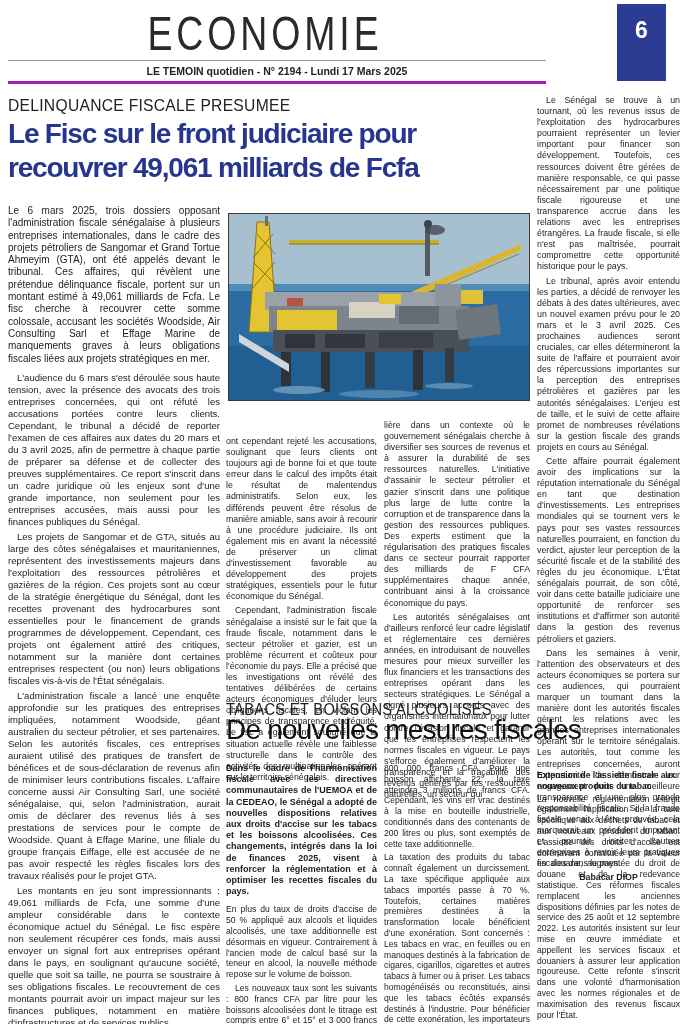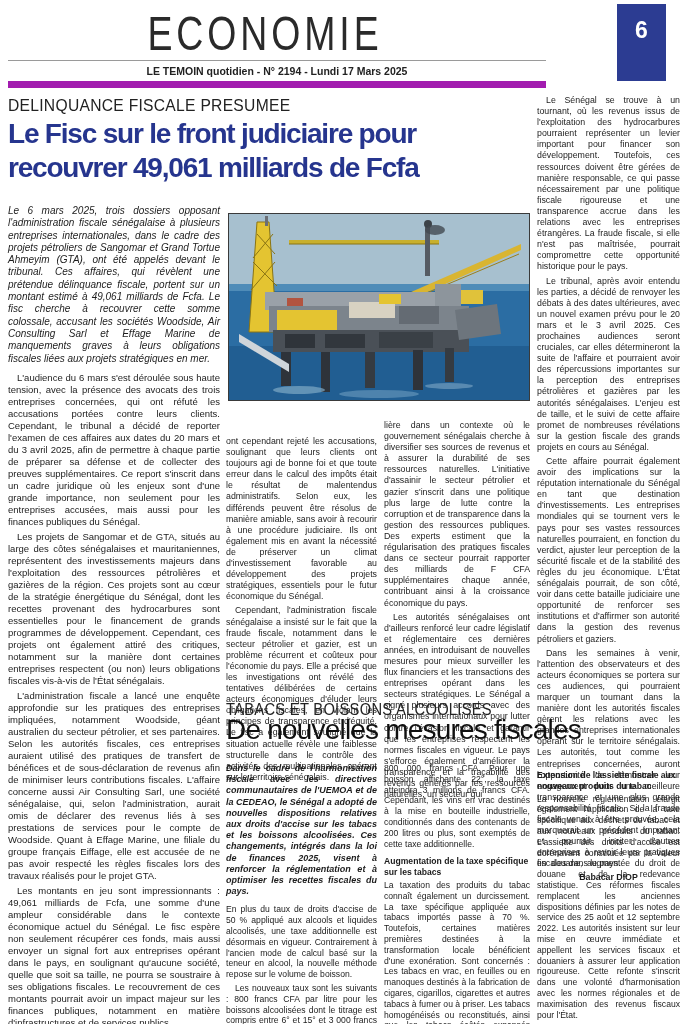--- a/index.html
+++ b/index.html
@@ -9,42 +9,42 @@
   }
   
   .masthead{
     position:absolute;left:0;top:6px;width:530px;text-align:center;
     font-size:48px;font-weight:300;letter-spacing:5px;color:#2a2a2a;
     transform:scaleX(0.78);transform-origin:center top;
   }
   .dateline{
     position:absolute;left:8px;top:60px;width:538px;text-align:center;
     font-size:10.5px;font-weight:700;color:#222;
-    border-top:1px solid #9a9a9a;border-bottom:7px solid #a21caf;
+    border-top:1px solid #9a9a9a;border-bottom:3px solid #a21caf;
     padding:4px 0 4px 0;box-sizing:border-box;
   }
   .pagebox{
     position:absolute;left:617px;top:4px;width:49px;height:77px;
     background:#2c3c92;color:#ffffff;font-size:23px;font-weight:700;
     text-align:center;padding-top:13px;box-sizing:border-box;
   }
   
   .kicker1{
     position:absolute;left:8px;top:96px;font-size:17px;letter-spacing:0.3px;
     color:#222;transform:scaleX(0.92);transform-origin:left top;white-space:nowrap;
   }
   .headline1{
     position:absolute;left:8px;top:117px;width:528px;
     font-size:28px;line-height:34px;font-weight:700;color:#26358e;
     letter-spacing:-1.2px;
   }
   .col{position:absolute;text-align:justify;}
   .col p{margin:0 0 3px 0;text-indent:9px;}
   .col p.noindent{text-indent:0;}
-  .lead{font-style:italic;text-indent:0 !important;margin-bottom:7px !important;}
+  .lead{text-indent:0 !important;margin-bottom:7px !important;}
   #col1{left:8px;top:205px;width:212px;font-size:9.5px;line-height:12px;}
   #col1 .lead{font-size:10px;line-height:12.3px;}
   .photo{
     position:absolute;left:228px;top:213px;width:302px;height:188px;
     border:1px solid #3a3a3a;box-sizing:border-box;background:#2b6da3;overflow:hidden;
   }
   #col2{left:226px;top:412px;width:151px;font-size:8.8px;line-height:11.1px;margin-top:24px;}
   #col3{left:384px;top:420px;width:146px;font-size:8.8px;line-height:11.1px;}
   #col4{left:537px;top:95px;width:143px;font-size:8.8px;line-height:11.1px;}
   .byline{font-weight:700;text-align:center;text-indent:0 !important;margin-top:2px !important;}
@@ -149,21 +149,20 @@
 <div class="headline2">De nouvelles mesures fiscales</div>
 
 <div class="col" id="colA">
   <p class="lead">Dans le cadre de l'harmonisation fiscale avec les directives communautaires de l'UEMOA et de la CEDEAO, le Sénégal a adopté de nouvelles dispositions relatives aux droits d'accise sur les tabacs et les boissons alcoolisées. Ces changements, intégrés dans la loi de finances 2025, visent à renforcer la réglementation et à optimiser les recettes fiscales du pays.</p>
   <p class="noindent">En plus du taux de droits d'accise de 50 % appliqué aux alcools et liquides alcoolisés, une taxe additionnelle est désormais en vigueur. Contrairement à l'ancien mode de calcul basé sur la teneur en alcool, la nouvelle méthode repose sur le volume de boisson.</p>
   <p>Les nouveaux taux sont les suivants : 800 francs CFA par litre pour les boissons alcoolisées dont le titrage est compris entre 6° et 15° et 3 000 francs CFA par litre pour celles dont le titrage dépasse 15°. À titre d'exemple, pour 1 000 litres de boisson alcoolisée titrant 13°, la taxe additionnelle s'élèvera à</p>
 </div>
 
 <div class="col" id="colB">
   <p class="noindent">800 000 francs CFA. Pour une boisson affichante 22°, la taxe atteindra 3 millions de francs CFA. Cependant, les vins en vrac destinés à la mise en bouteille industrielle, conditionnés dans des contenants de 200 litres ou plus, sont exemptés de cette taxe additionnelle.</p>
-  <p class="subhead">Augmentation de la taxe spécifique sur les tabacs</p>
   <p class="noindent">La taxation des produits du tabac connaît également un durcissement. La taxe spécifique appliquée aux tabacs importés passe à 70 %. Toutefois, certaines matières premières destinées à la transformation locale bénéficient d'une exonération. Sont concernés : Les tabacs en vrac, en feuilles ou en manoques destinés à la fabrication de cigares, cigarillos, cigarettes et autres tabacs à fumer ou à priser. Les tabacs homogénéisés ou reconstitués, ainsi que les tabacs écôtés expansés destinés à l'industrie. Pour bénéficier de cette exonération, les importateurs doivent</p>
 </div>
 
 <div class="col" id="colC">
   <p class="subhead">Extension de l'assiette fiscale aux nouveaux produits du tabac</p>
   <p class="noindent">La nouvelle réglementation élargit également l'application de la taxe spécifique aux déchets de tabac et aux nouveaux produits du tabac. L'assiette des droits d'accise est dorénavant constituée par la valeur en douane, augmentée du droit de douane et de la redevance statistique. Ces réformes fiscales remplacent les anciennes dispositions définies par les notes de service des 25 août et 12 septembre 2022. Les autorités insistent sur leur mise en œuvre immédiate et appellent les services fiscaux et douaniers à assurer leur application rigoureuse. Cette refonte s'inscrit dans une volonté d'harmonisation avec les normes régionales et de maximisation des revenus fiscaux pour l'État.</p>
 
 </div>
 
 </body></html>

